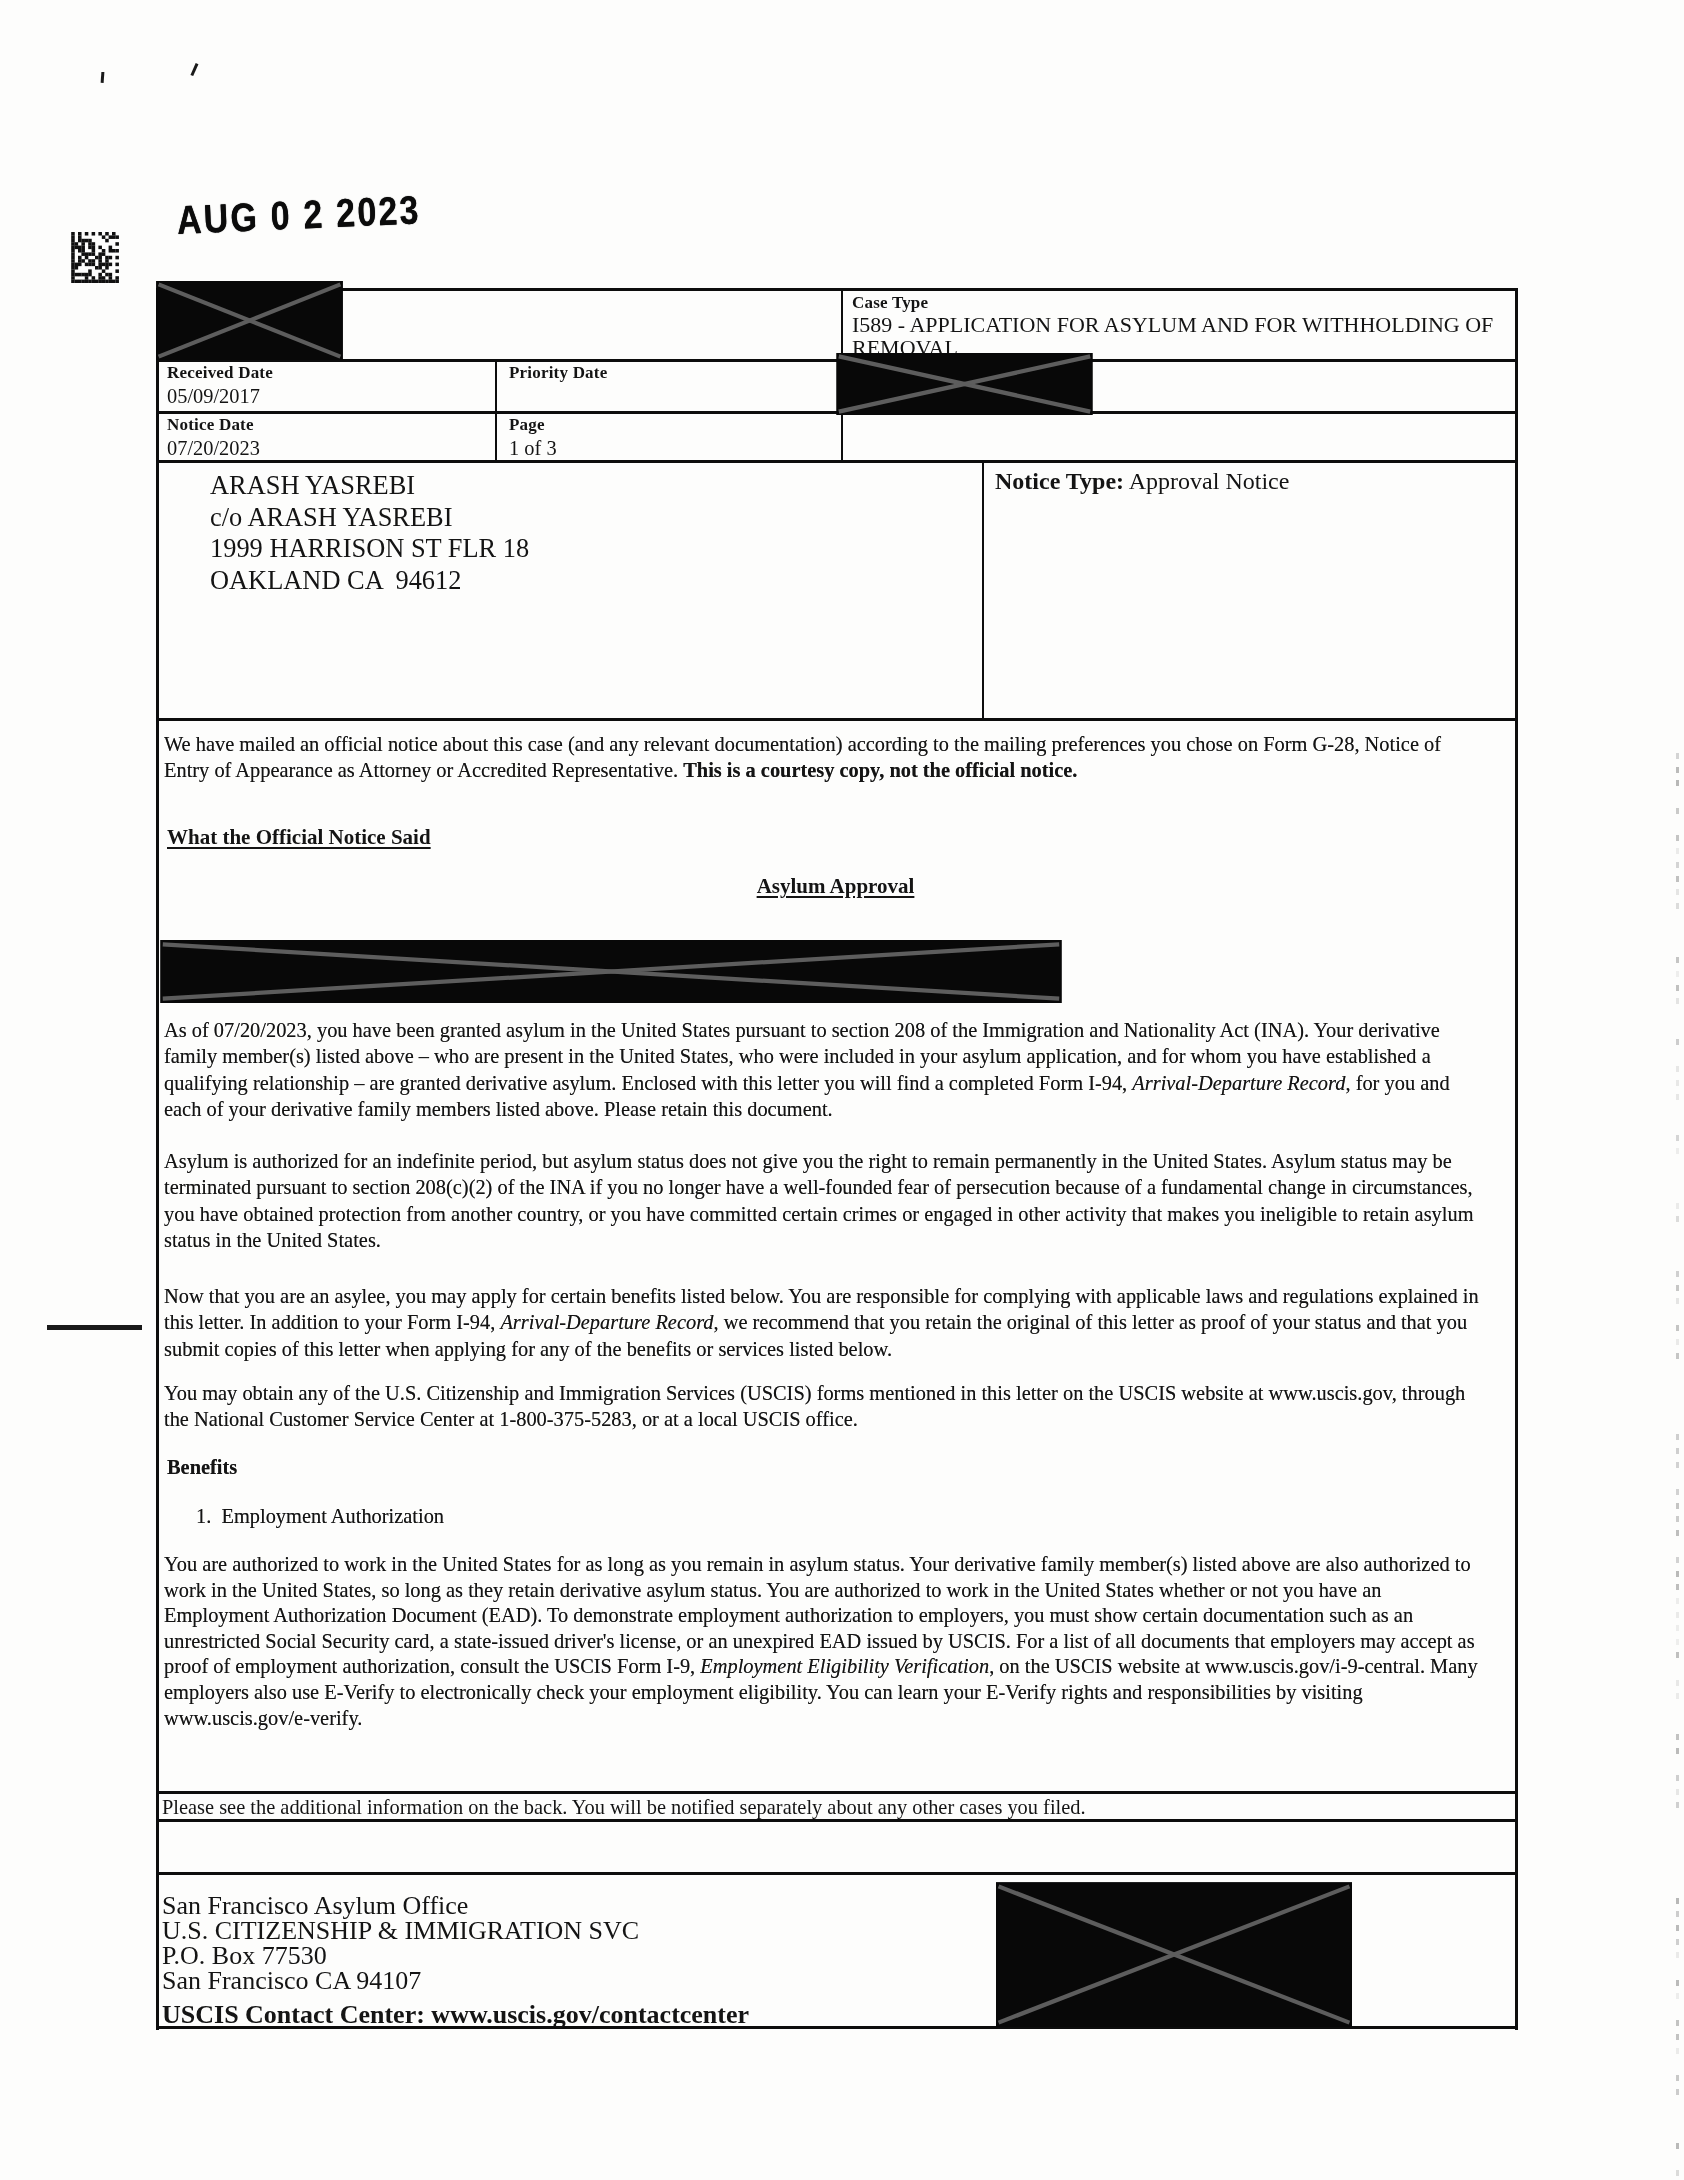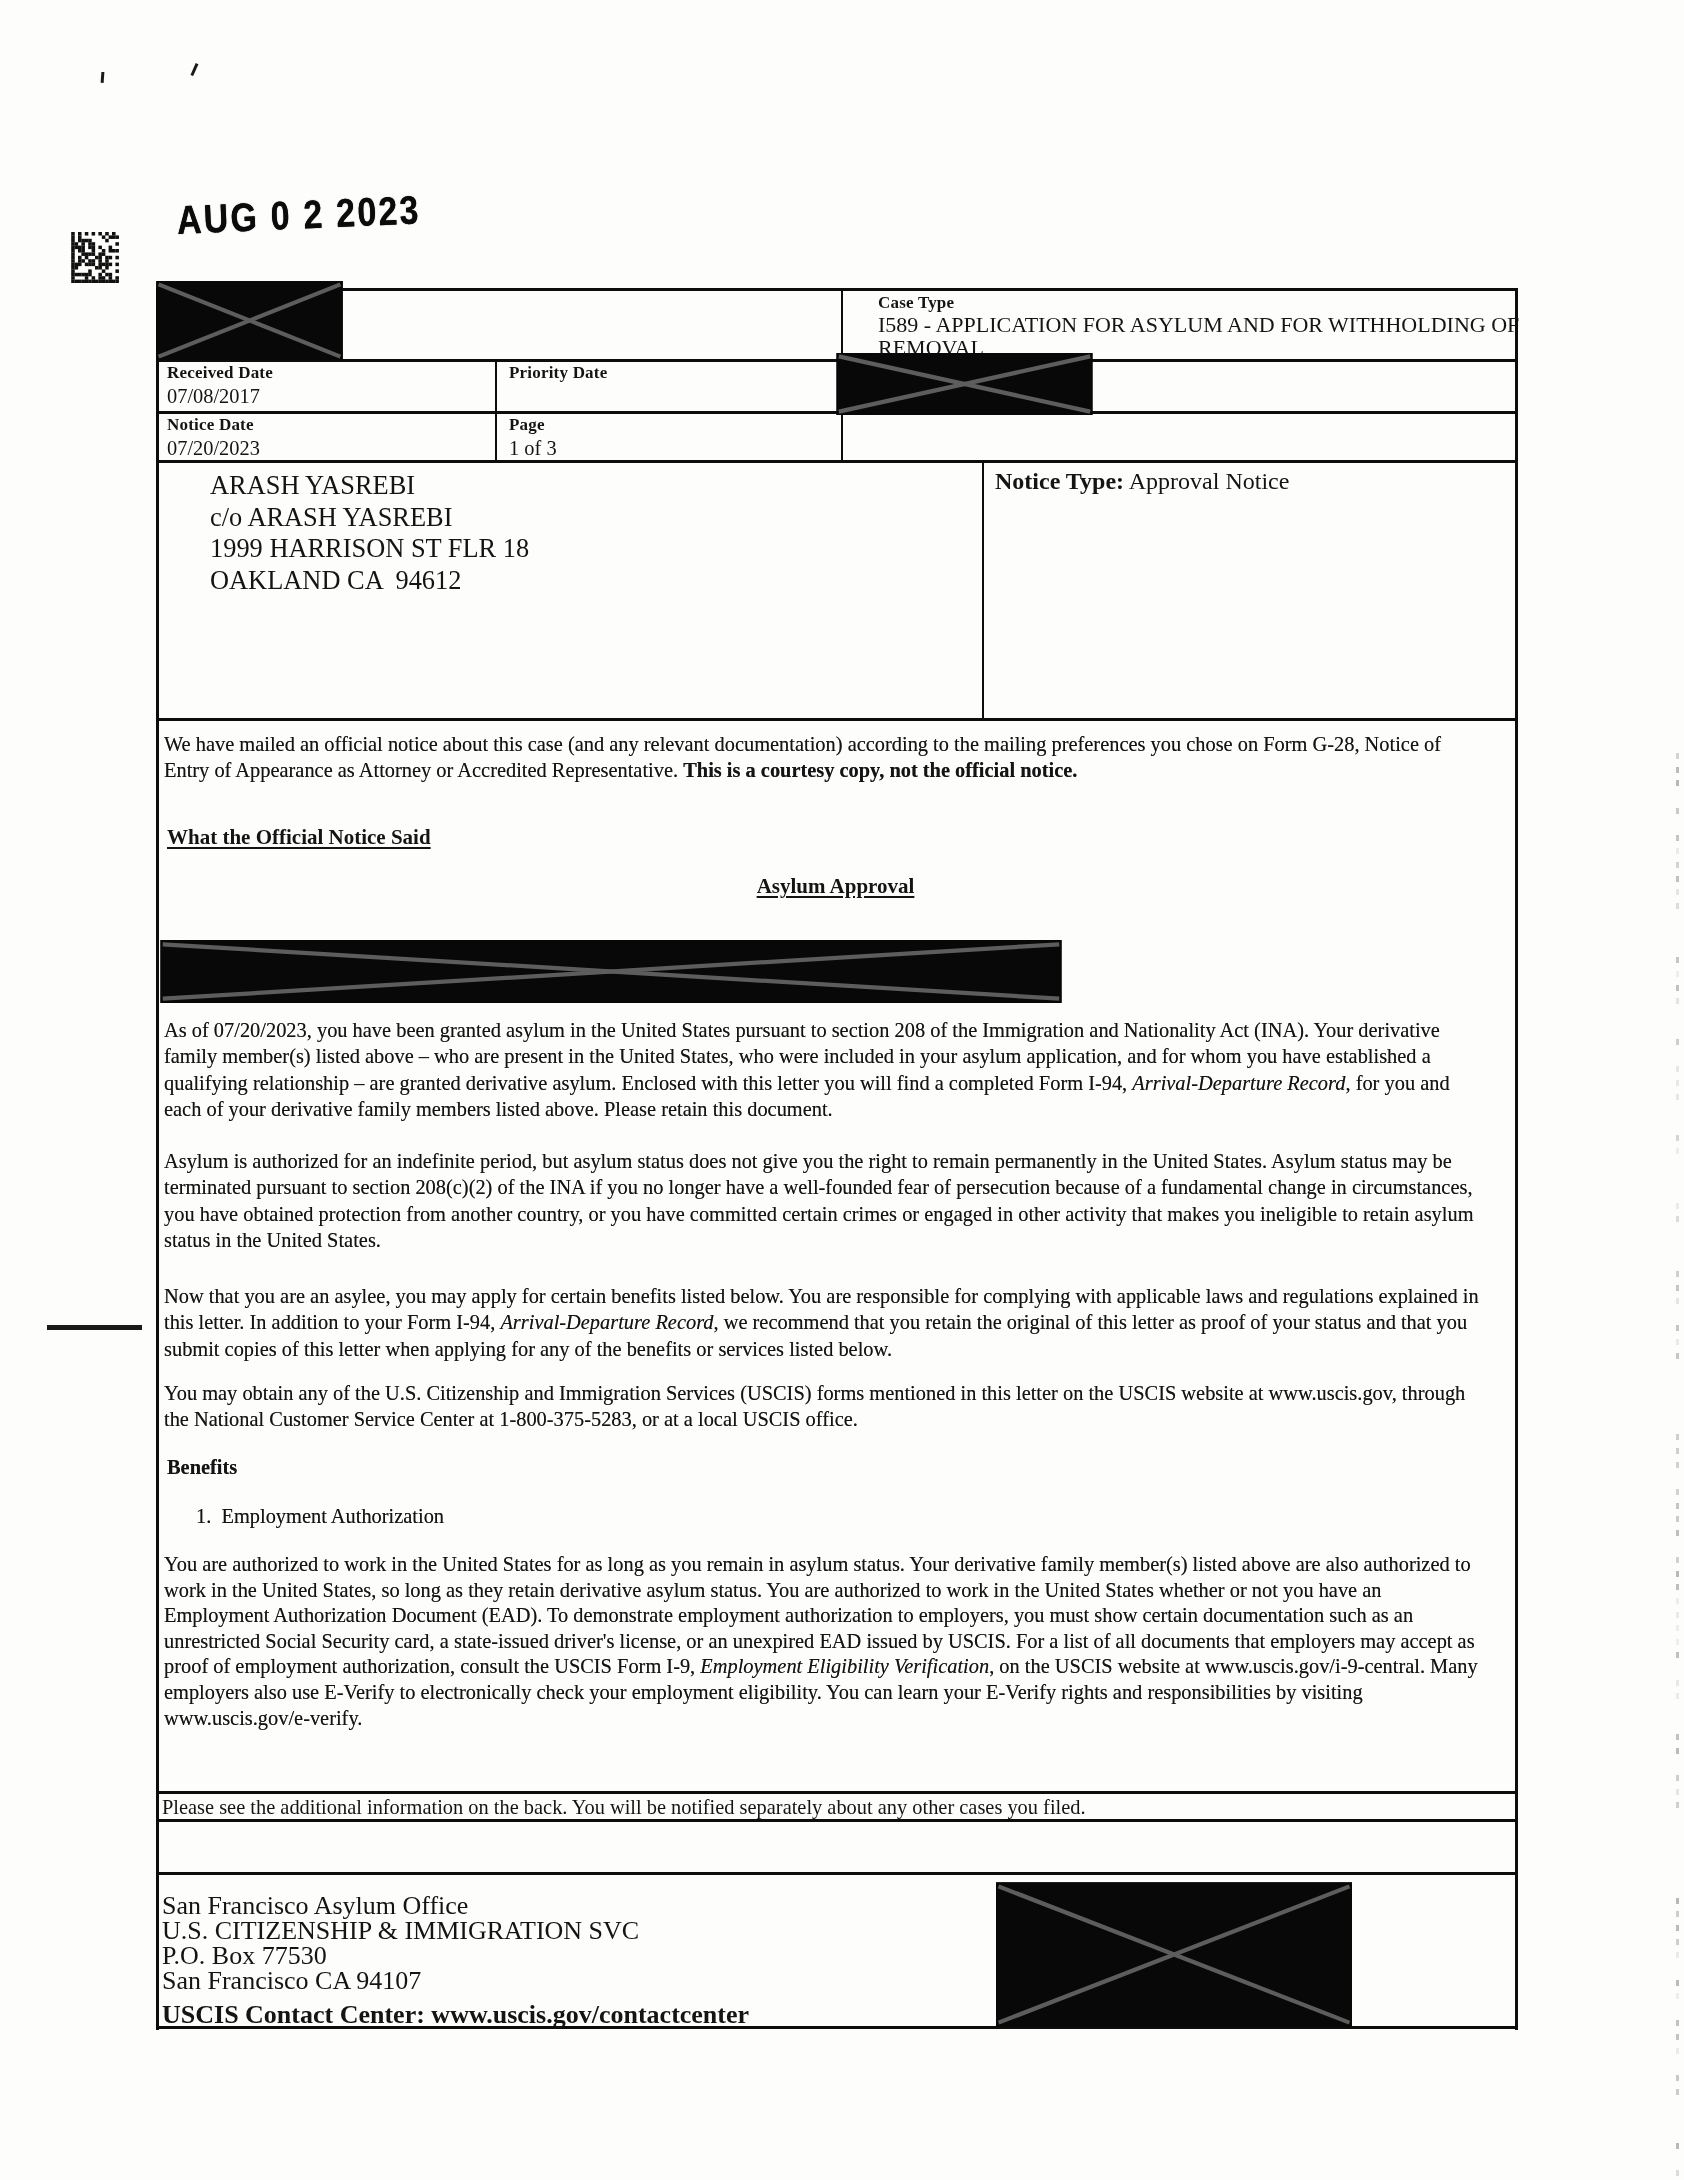--- a/index.html
+++ b/index.html
@@ -174,28 +174,28 @@
   <div class="hline" style="left:156px;top:1791px;width:1361px;height:3.4px;"></div>
   <div class="hline" style="left:156px;top:1819px;width:1361px;height:2.6px;"></div>
   <div class="hline" style="left:156px;top:1872px;width:1361px;height:3.4px;"></div>
   <div class="hline" style="left:156px;top:2026px;width:1361px;height:3.4px;"></div>
   <div class="vline" style="left:156px;top:288px;width:2.6px;height:1742px;"></div>
   <div class="vline" style="left:1515px;top:288px;width:2.6px;height:1742px;"></div>
   <div class="vline" style="left:495px;top:359px;width:1.7px;height:103px;"></div>
   <div class="vline" style="left:841px;top:288px;width:1.7px;height:175px;"></div>
   <div class="vline" style="left:982px;top:460px;width:1.7px;height:261px;"></div>
 
-  <div class="abs" style="left:852px;top:293px;margin-left:26px;">
+  <div class="abs" style="left:852px;top:293px;">
     <div class="cell-label">Case Type</div>
     <div class="casetype-value">I589 - APPLICATION FOR ASYLUM AND FOR WITHHOLDING OF REMOVAL</div>
   </div>
 
   <div class="abs" style="left:167px;top:363px;">
     <div class="cell-label">Received Date</div>
-    <div class="cell-value">07/08/2017</div>
+    <div class="cell-value">05/09/2017</div>
   </div>
 
   <div class="abs" style="left:509px;top:363px;">
     <div class="cell-label">Priority Date</div>
   </div>
 
   <div class="abs" style="left:167px;top:415px;">
     <div class="cell-label">Notice Date</div>
     <div class="cell-value">07/20/2023</div>
   </div>

